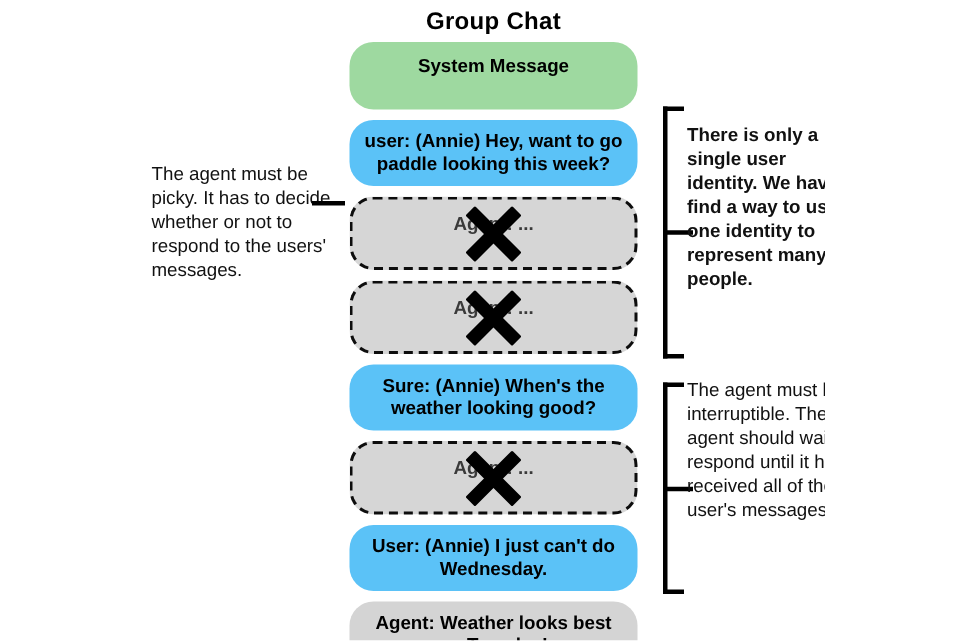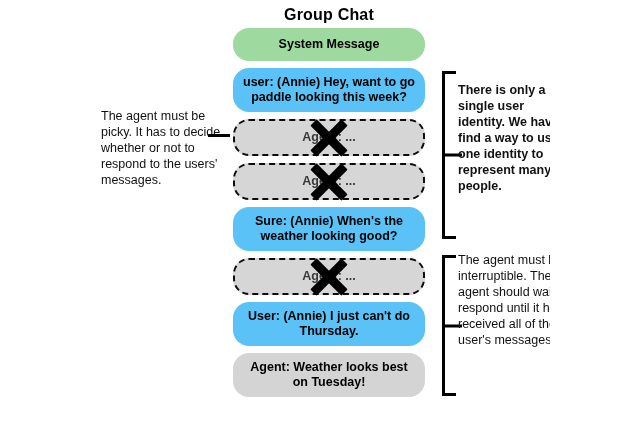--- a/index.html
+++ b/index.html
@@ -64,21 +64,21 @@
     background: #d4d4d4;
   }
   .bubble.agent-pending {
     background: #d6d6d6;
     border: 2.5px dashed #0d0d0d;
     color: #3a3a3a;
     padding: 8px 10px;
   }
   .bubble.one-line {
     padding-top: 9px;
-    padding-bottom: 9px;
+    padding-bottom: 21px;
   }
 
   
   .xmark {
     position: absolute;
     left: 50%;
     top: 50%;
     width: 40px;
     height: 40px;
     transform: translate(-50%, -50%);
@@ -204,21 +204,21 @@
 
     <div class="bubble agent-pending one-line">
       <span>Agent: ...</span>
       <span class="xmark">
         <span class="a"></span>
           <span class="b"></span>
       </span>
     </div>
 
     <div class="bubble user">
-      <span>User: (Annie) I just can't do Thursday.</span>
+      <span>User: (Annie) I just can't do Wednesday.</span>
     </div>
 
     <div class="bubble agent-solid">
       <span>Agent: Weather looks best on Tuesday!</span>
     </div>
 
   </div>
 
   <div class="note note-left">The agent must be picky. It has to decide whether or not to respond to the users' messages.</div>
   <div class="lead-dash"></div>

